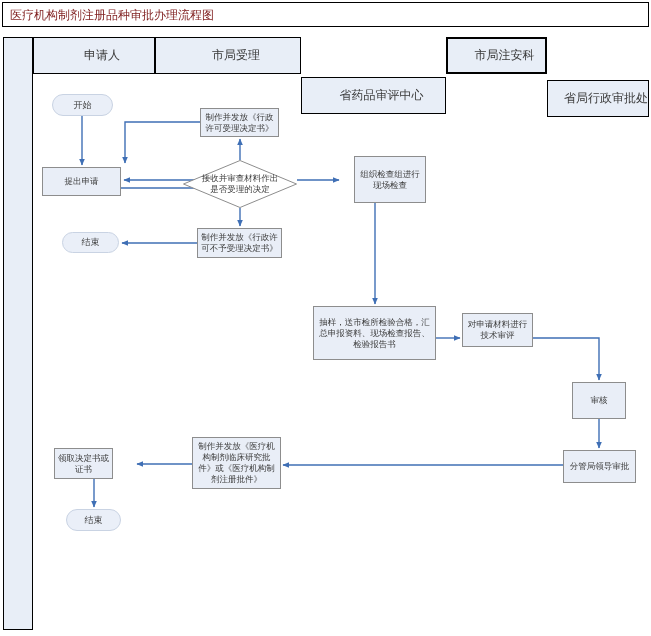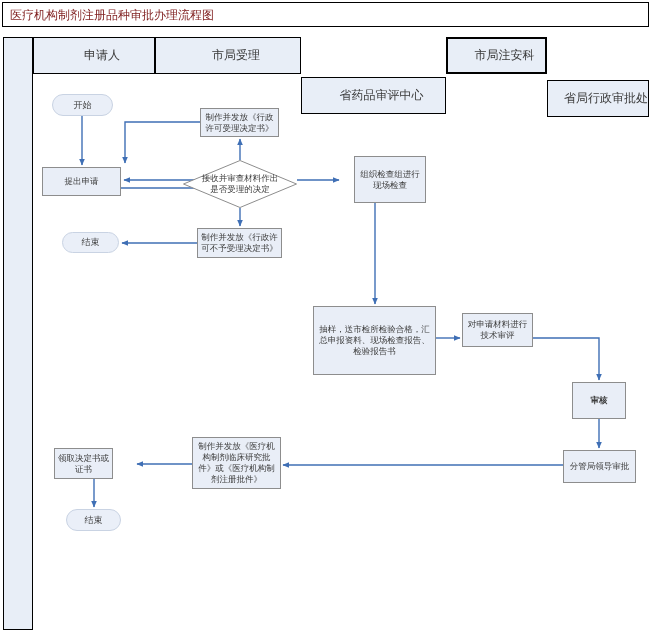--- a/index.html
+++ b/index.html
@@ -219,27 +219,27 @@
         <div class="decision-label">
           <span>接收并审查材料作出是否受理的决定</span>
         </div>
       </div>
       <div class="node proc" style="left: 197px; top: 228px; width: 85px; height: 30px; background: rgb(233, 238, 247); border-color: rgb(141, 141, 141);">
         <span>制作并发放《行政许可不予受理决定书》</span>
       </div>
       <div class="node proc" style="left: 354px; top: 156px; width: 72px; height: 47px; background: rgb(233, 238, 247); border-color: rgb(141, 141, 141);">
         <span>组织检查组进行现场检查</span>
       </div>
-      <div class="node proc" style="left: 313px; top: 306px; width: 123px; height: 69px; background: rgb(233, 238, 247); border-color: rgb(141, 141, 141);">
+      <div class="node proc" style="left: 313px; top: 306px; width: 123px; height: 54px; background: rgb(233, 238, 247); border-color: rgb(141, 141, 141);">
         <span>抽样，送市检所检验合格，汇总申报资料、现场检查报告、检验报告书</span>
       </div>
       <div class="node proc" style="left: 462px; top: 313px; width: 71px; height: 34px; background: rgb(233, 238, 247); border-color: rgb(141, 141, 141);">
         <span>对申请材料进行技术审评</span>
       </div>
-      <div class="node proc" style="left: 572px; top: 382px; width: 54px; height: 37px; background: rgb(233, 238, 247); border-color: rgb(141, 141, 141); font-weight: bold;">
+      <div class="node proc" style="left: 572px; top: 382px; width: 54px; height: 37px; background: rgb(233, 238, 247); border-color: rgb(141, 141, 141);">
         <span>审核</span>
       </div>
       <div class="node proc" style="left: 563px; top: 450px; width: 73px; height: 33px; background: rgb(233, 238, 247); border-color: rgb(141, 141, 141);">
         <span>分管局领导审批</span>
       </div>
       <div class="node proc" style="left: 192px; top: 437px; width: 89px; height: 52px; background: rgb(233, 238, 247); border-color: rgb(141, 141, 141);">
         <span>制作并发放《医疗机构制剂临床研究批件》或《医疗机构制剂注册批件》</span>
       </div>
       <div class="node proc" style="left: 54px; top: 448px; width: 59px; height: 31px; background: rgb(233, 238, 247); border-color: rgb(141, 141, 141);">
         <span>领取决定书或证书</span>

